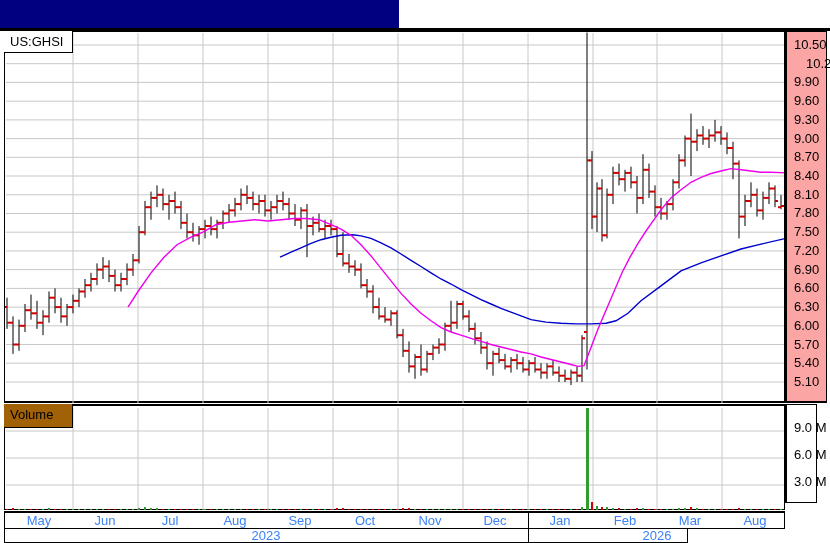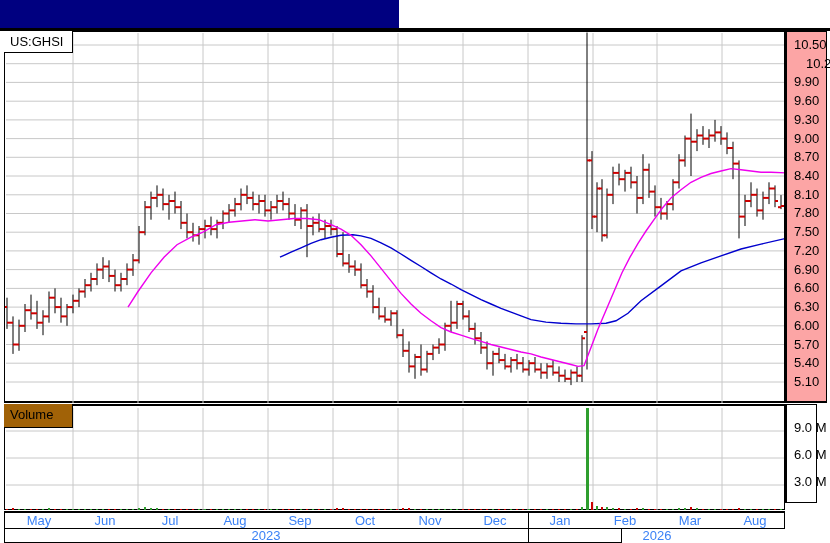--- a/index.html
+++ b/index.html
@@ -22,21 +22,21 @@
   #symbol-box { position:absolute; left:4px; top:31px; width:69px; height:22px; background:#fff; border-right:1px solid #000; border-bottom:1px solid #000; z-index:5; font-size:13px; line-height:21px; padding-left:6px; }
   #volume-box { position:absolute; left:4px; top:404px; width:69px; height:24px; background:#a16207; border-right:1px solid #000; border-bottom:1px solid #000; z-index:5; font-size:13px; line-height:22px; padding-left:6px; }
 
   
   #price-axis { position:absolute; left:784px; top:31px; width:43px; height:372px; border:1px solid #000; border-left:3px solid #000; border-bottom:2px solid #000; background:#fca5a5; }
   #vol-axis   { position:absolute; left:784px; top:404px; width:33px; height:99px; border:1px solid #000; border-left:3px solid #000; background:#fff; }
   .axis-lab { position:absolute; left:7px; font-size:13px; line-height:14px; color:#000; white-space:nowrap; }
 
   
   #month-row { position:absolute; left:4px; top:511px; width:781px; height:18px; border:1px solid #000; border-top:2px solid #000; background:#fff; }
-  #year-row  { position:absolute; left:4px; top:529px; width:618px; height:14px; border:1px solid #000; border-top:0; background:#fff; }
+  #year-row  { position:absolute; left:4px; top:529px; width:684px; height:14px; border:1px solid #000; border-top:0; background:#fff; }
   .t-lab { position:absolute; top:1px; transform:translateX(-50%); font-size:13px; line-height:14px; color:#3b82f6; }
   .year-div { position:absolute; top:0; width:1px; height:100%; background:#000; }
 </style>
 </head>
 <body>
 
 <div id="stage">
 
   <div id="header">
     <div class="hdr-layer hdr-black">

